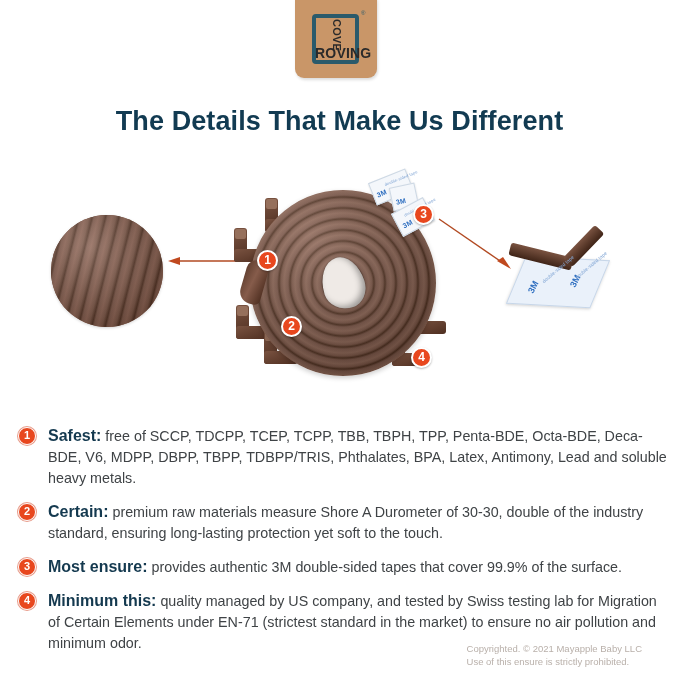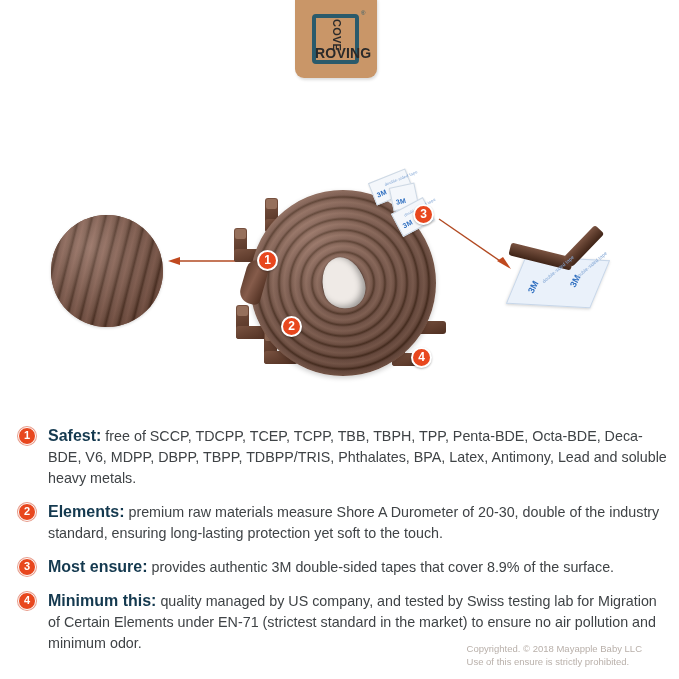--- a/index.html
+++ b/index.html
@@ -350,20 +350,21 @@
 <div id="page">
 
   <div class="logo-wrap">
     <div class="logo-tile"></div>
     <div class="logo-frame"></div>
     <div class="logo-roving">ROVING</div>
     <div class="logo-cove">COVE</div>
     <div class="logo-tm">®</div>
   </div>
 
+  <div class="page-title">The Details That Make Us Different</div>
 
   <div class="hero">
 
     <div class="foam-circle">
       <div class="ridges"></div>
       <div class="shade"></div>
     </div>
 
     <svg class="arrow-left" viewBox="0 0 84 12">
       <line x1="84" y1="6" x2="12" y2="6" stroke="#B24A22" stroke-width="1.4"></line>
@@ -442,33 +443,33 @@
 
   <div class="features">
 
     <div class="feature">
       <div class="f-badge">1</div>
       <div class="f-text"><span class="f-term">Safest:</span><span> free of SCCP, TDCPP, TCEP, TCPP, TBB, TBPH, TPP, Penta-BDE, Octa-BDE, Deca-BDE, V6, MDPP, DBPP, TBPP, TDBPP/TRIS, Phthalates, BPA, Latex, Antimony, Lead and soluble heavy metals.</span></div>
     </div>
 
     <div class="feature">
       <div class="f-badge">2</div>
-      <div class="f-text"><span class="f-term">Elements:</span><span> premium raw materials measure Shore A Durometer of 20-30, double of the industry standard, ensuring long-lasting protection yet soft to the touch.</span></div>
+      <div class="f-text"><span class="f-term">Certain:</span><span> premium raw materials measure Shore A Durometer of 30-30, double of the industry standard, ensuring long-lasting protection yet soft to the touch.</span></div>
     </div>
 
     <div class="feature">
       <div class="f-badge">3</div>
-      <div class="f-text"><span class="f-term">Most ensure:</span><span> provides authentic 3M double-sided tapes that cover 8.9% of the surface.</span></div>
+      <div class="f-text"><span class="f-term">Most ensure:</span><span> provides authentic 3M double-sided tapes that cover 99.9% of the surface.</span></div>
     </div>
 
     <div class="feature">
       <div class="f-badge">4</div>
       <div class="f-text"><span class="f-term">Minimum this:</span><span> quality managed by US company, and tested by Swiss testing lab for Migration of Certain Elements under EN-71 (strictest standard in the market) to ensure no air pollution and minimum odor.</span></div>
     </div>
 
   </div>
 
   <div class="copyright">
-    <div>Copyrighted. © 2018 Mayapple Baby LLC</div>
+    <div>Copyrighted. © 2021 Mayapple Baby LLC</div>
     <div>Use of this ensure is strictly prohibited.</div>
   </div>
 
 </div>
 
 </body></html>

